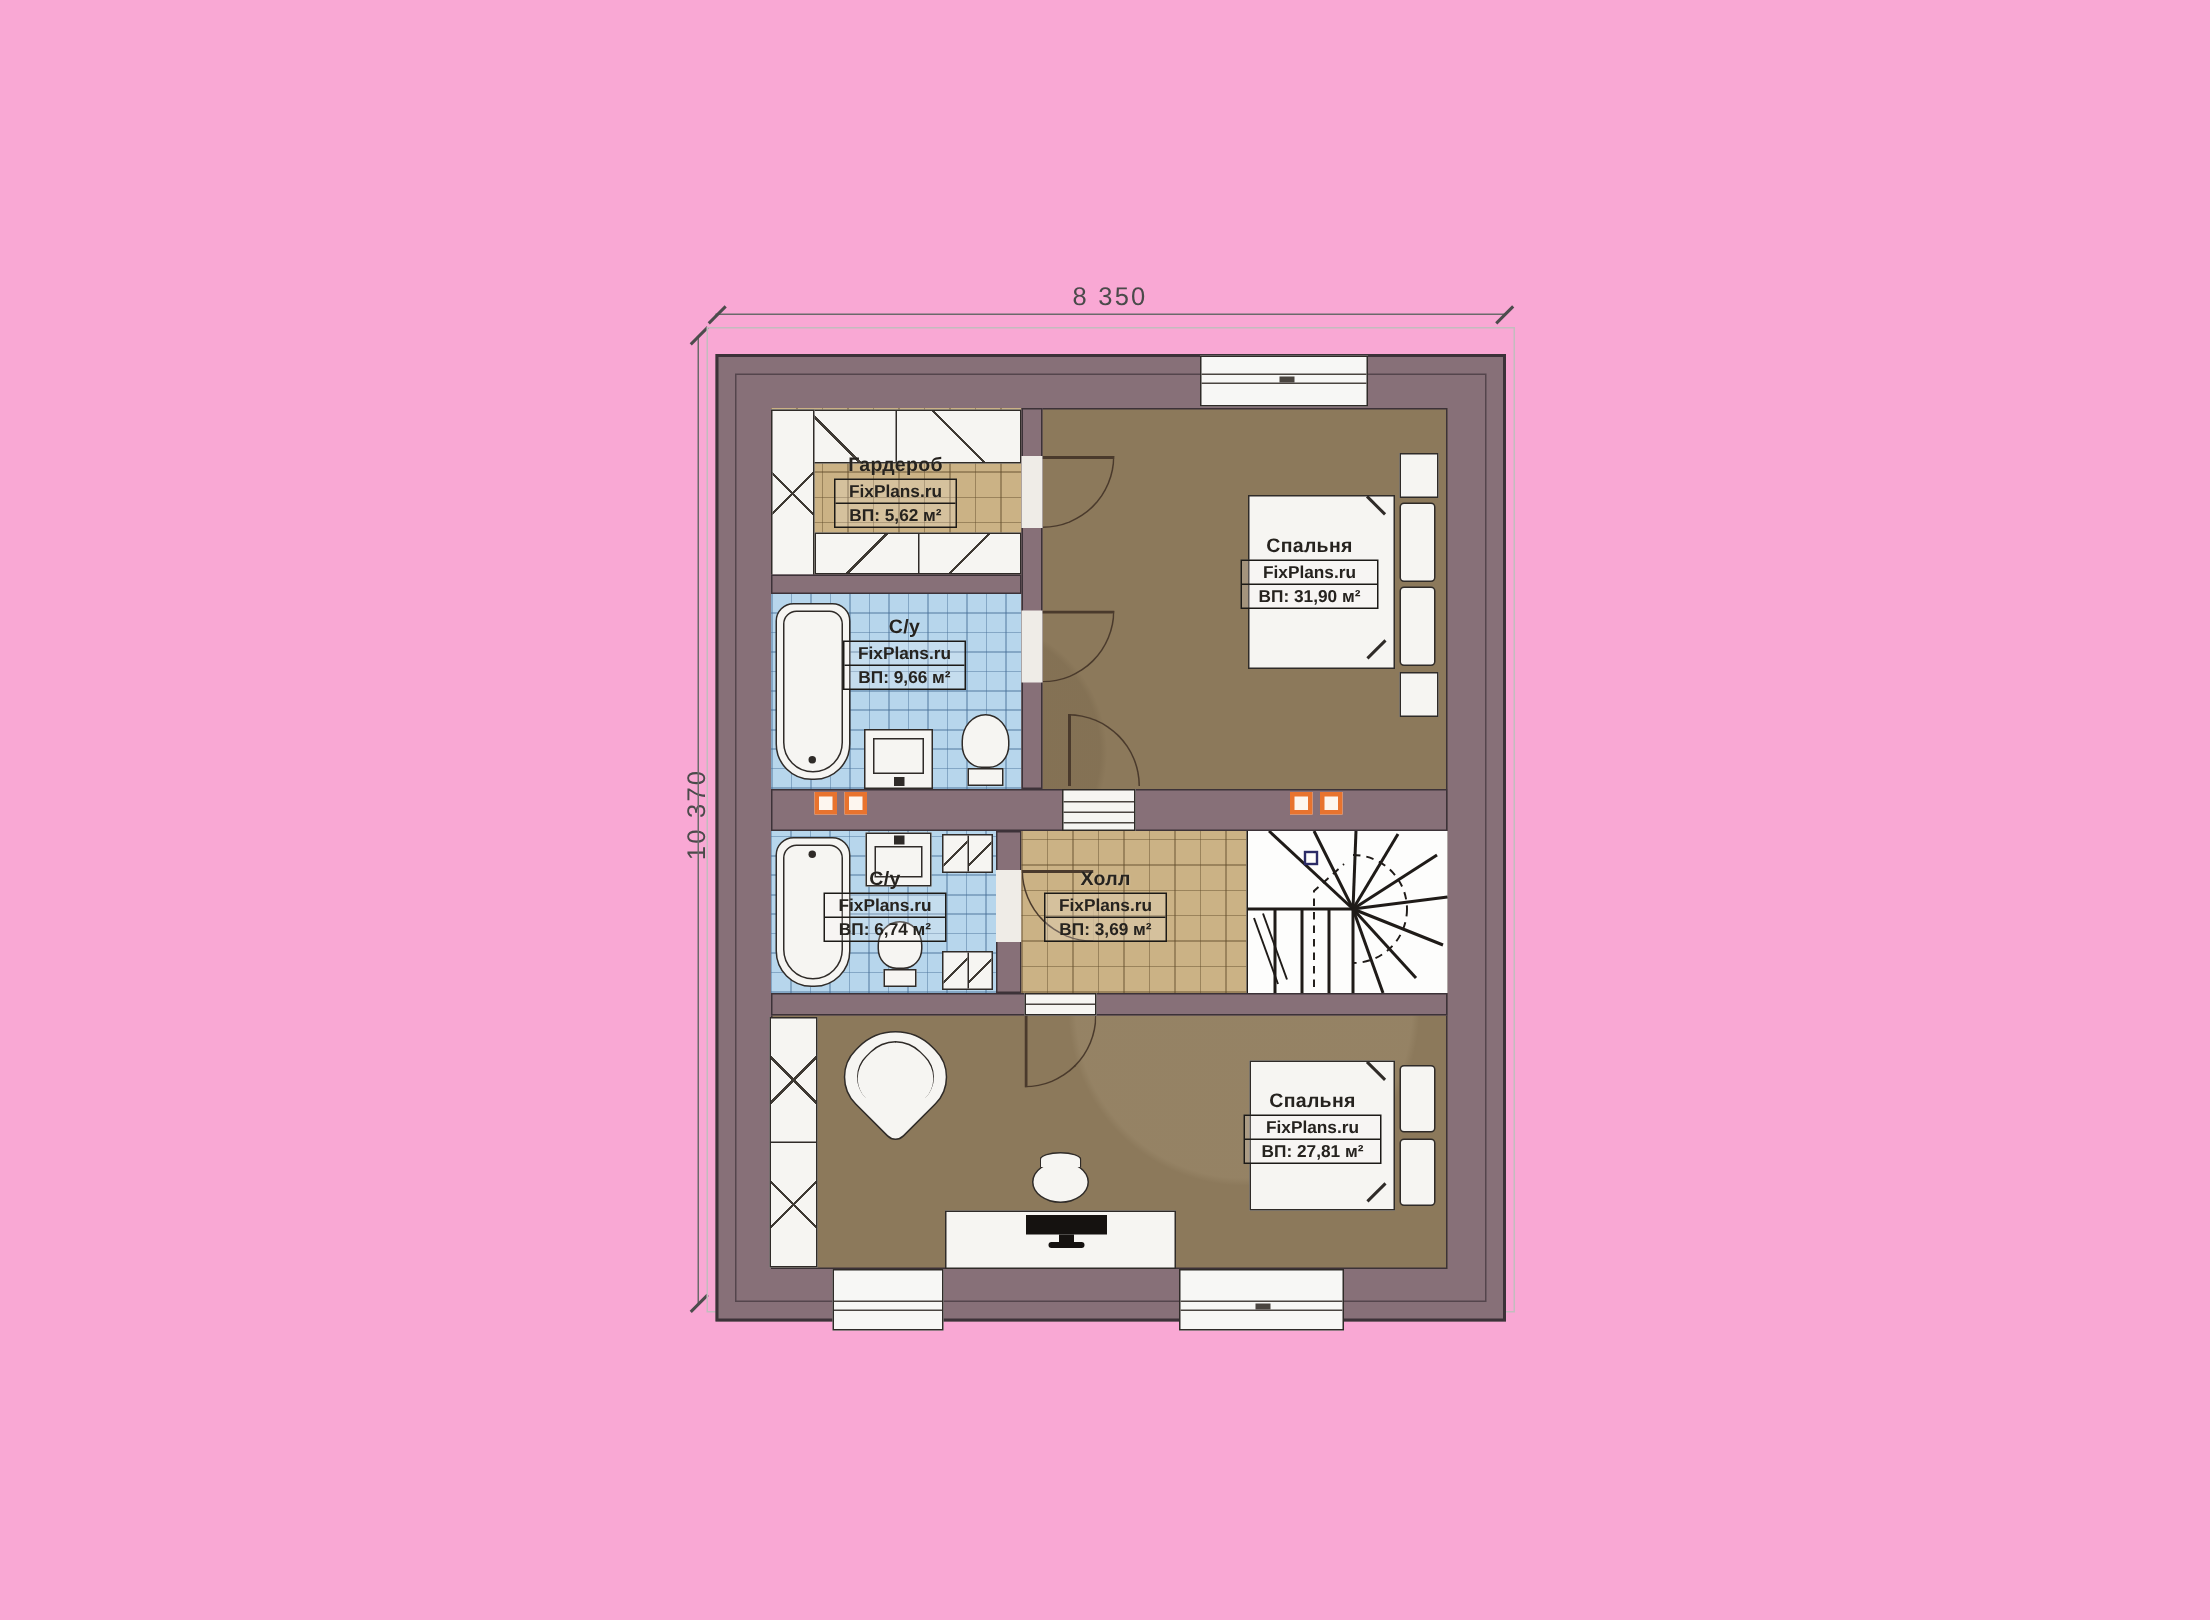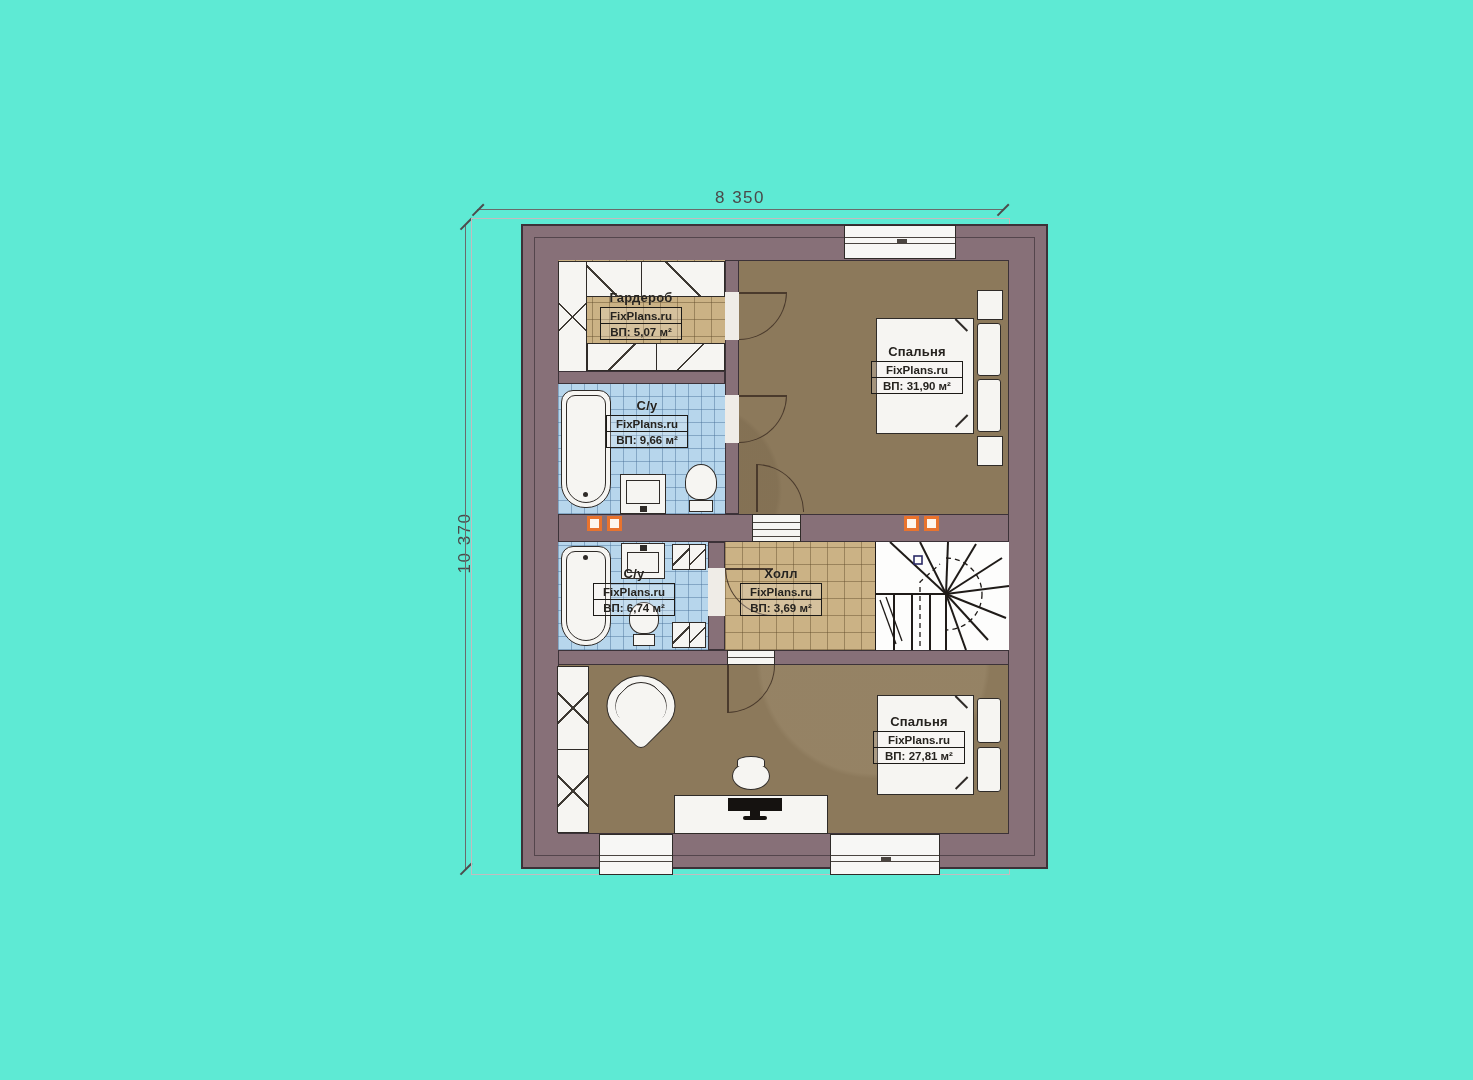--- a/index.html
+++ b/index.html
@@ -3,21 +3,21 @@
 <meta charset="utf-8">
 <style>
   :root{
     --wall:#877078; --outline:#3c3238; --ln:#3f3a34;
     --wood:#8c795b; --tan:#cbb285; --blue:#b7d6ec;
     --fix:#f6f5f2; --fixln:#2f2b28; --door:#4a3a2c; --vent:#e8732e;
   }
   *{box-sizing:border-box;margin:0;padding:0;}
   html,body{background:#ffffff;}
   body{font-family:"Liberation Sans","DejaVu Sans",sans-serif;}
-  .canvas{position:relative;width:1473px;height:1080px;background:#5eead4;overflow:hidden;}
+  .canvas{position:relative;width:1473px;height:1080px;background:#f9a8d4;overflow:hidden;}
   .abs{position:absolute;}
   .wall{background:var(--wall);border:1.5px solid var(--outline);}
   .fixture{background:var(--fix);border:1.5px solid var(--fixln);}
   
   .floor-wood{background-color:var(--wood);
     background-image:radial-gradient(circle at 30% 40%, rgba(60,45,25,0.10) 0 18%, transparent 19%),
                      radial-gradient(circle at 70% 70%, rgba(255,240,210,0.08) 0 22%, transparent 23%);}
   .tile-tan{background-color:var(--tan);
     background-image:repeating-linear-gradient(0deg, rgba(96,75,42,0.45) 0 1px, transparent 1px 17px),
                      repeating-linear-gradient(90deg, rgba(96,75,42,0.45) 0 1px, transparent 1px 17px);}
@@ -69,21 +69,21 @@
   <div class="abs dimtick" style="left:470px;top:209px;"></div>
   <div class="abs dimtick" style="left:995px;top:209px;"></div>
 
   <div class="abs dimtext" style="left:402px;top:533px;width:126px;text-align:center;transform:rotate(-90deg);">10 370</div>
   <div class="abs dimline" style="left:465px;top:224px;width:1.4px;height:645px;"></div>
   <div class="abs dimtick" style="left:458px;top:223px;"></div>
   <div class="abs dimtick" style="left:458px;top:868px;"></div>
 
   <div class="abs" style="left:471px;top:218px;width:539px;height:657px;border:1px solid #c3bcbe;"></div>
 
-  <div class="abs" style="left:477px;top:224px;width:615px;height:645px;margin-left:44px;">
+  <div class="abs" style="left:477px;top:236px;width:615px;height:645px;">
 
     <div class="abs wall" style="left:0;top:0;width:527px;height:645px;border-width:2px;"></div>
     <div class="abs" style="left:13px;top:13px;width:501px;height:619px;border:1.2px solid rgba(42,34,40,0.55);"></div>
 
     <div class="abs floor-wood" style="left:37px;top:36px;width:451px;height:574px;border:1.5px solid var(--outline);"></div>
 
     <div class="abs tile-tan" style="left:37px;top:36px;width:167px;height:111px;"></div>
     <div class="abs fixture" style="left:37px;top:37px;width:167px;height:36px;">
       <div class="cellrow">
           <div class="dA"></div>
@@ -94,21 +94,21 @@
     <div class="abs fixture" style="left:66px;top:119px;width:138px;height:28px;">
       <div class="cellrow">
           <div class="dB"></div>
           <div class="dB"></div>
         </div>
     </div>
     <div class="room-label" style="left:60px;top:66px;width:120px;">
       <div class="room-name">Гардероб</div>
       <div class="label-box" style="width:82px;">
         <div class="row">FixPlans.ru</div>
-        <div class="row">ВП: 5,07 м²</div>
+        <div class="row">ВП: 5,62 м²</div>
       </div>
     </div>
 
     <div class="abs wall" style="left:37px;top:147px;width:167px;height:13px;"></div>
 
     <div class="abs tile-blue" style="left:37px;top:160px;width:167px;height:130px;"></div>
     <div class="abs fixture" style="left:40px;top:166px;width:50px;height:118px;border-radius:12px 12px 24px 24px;">
       <div class="abs" style="left:4px;top:4px;right:4px;bottom:4px;border:1.2px solid var(--fixln);border-radius:9px 9px 20px 20px;"></div>
       <div class="abs" style="left:21px;bottom:10px;width:5px;height:5px;border-radius:50%;background:var(--fixln);"></div>
     </div>

